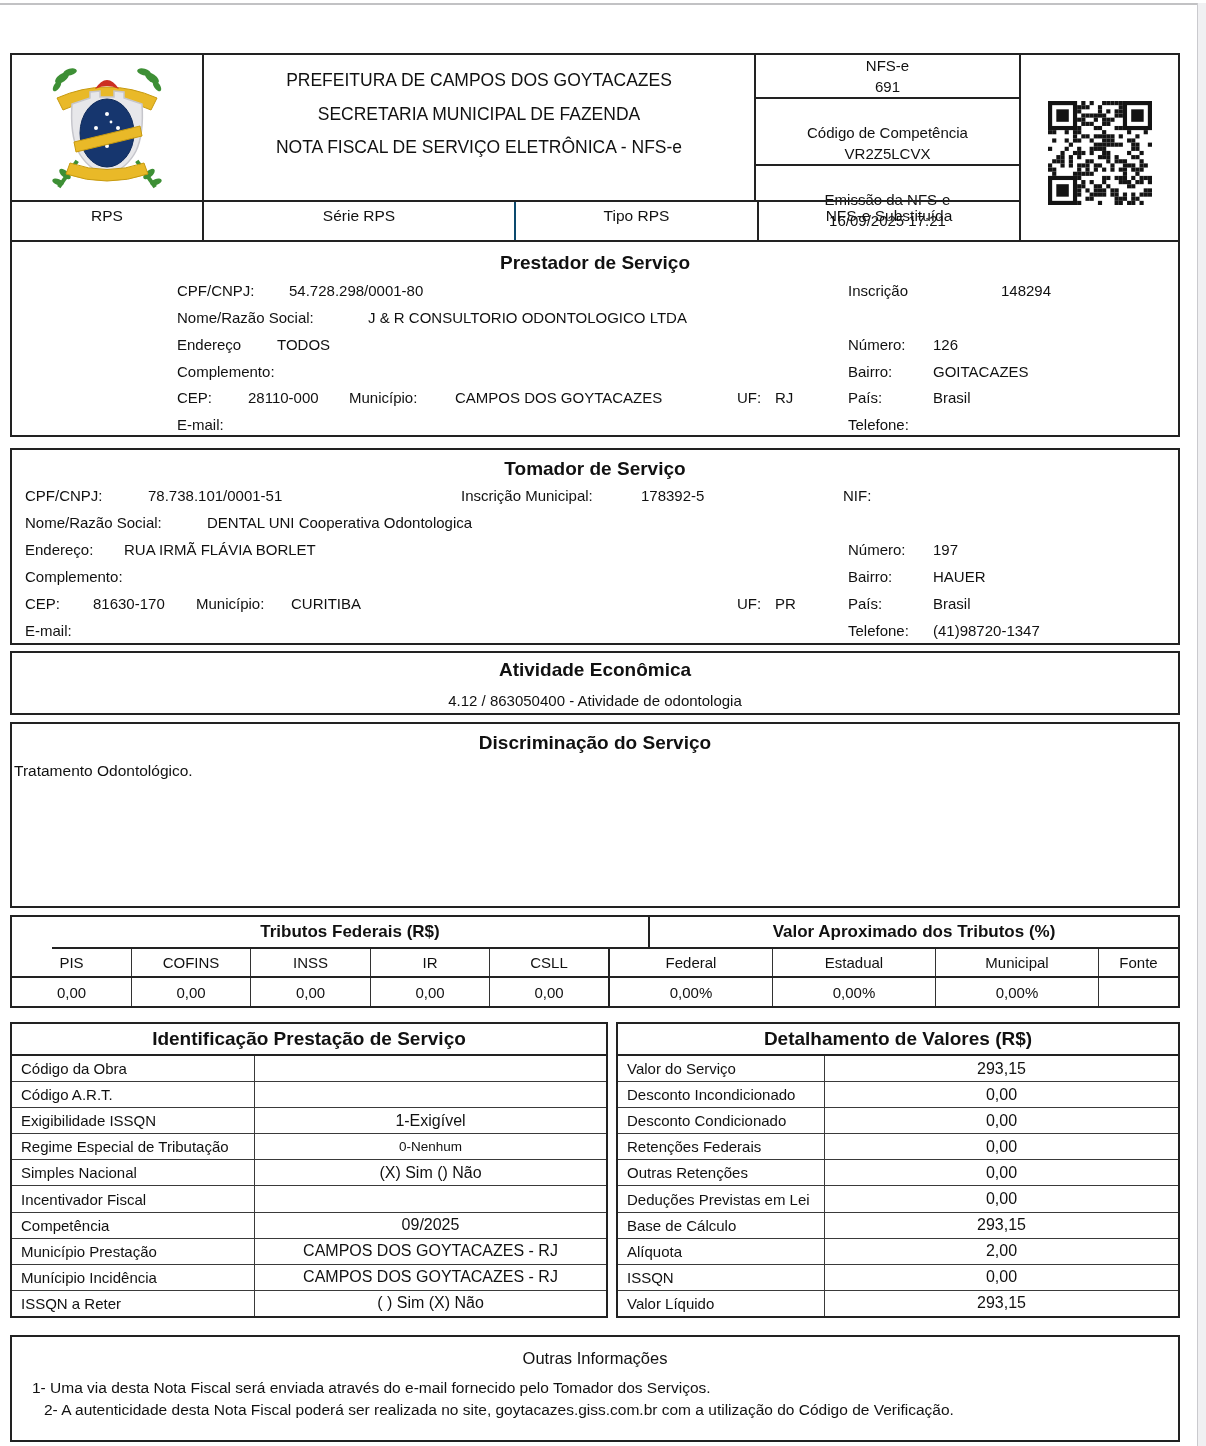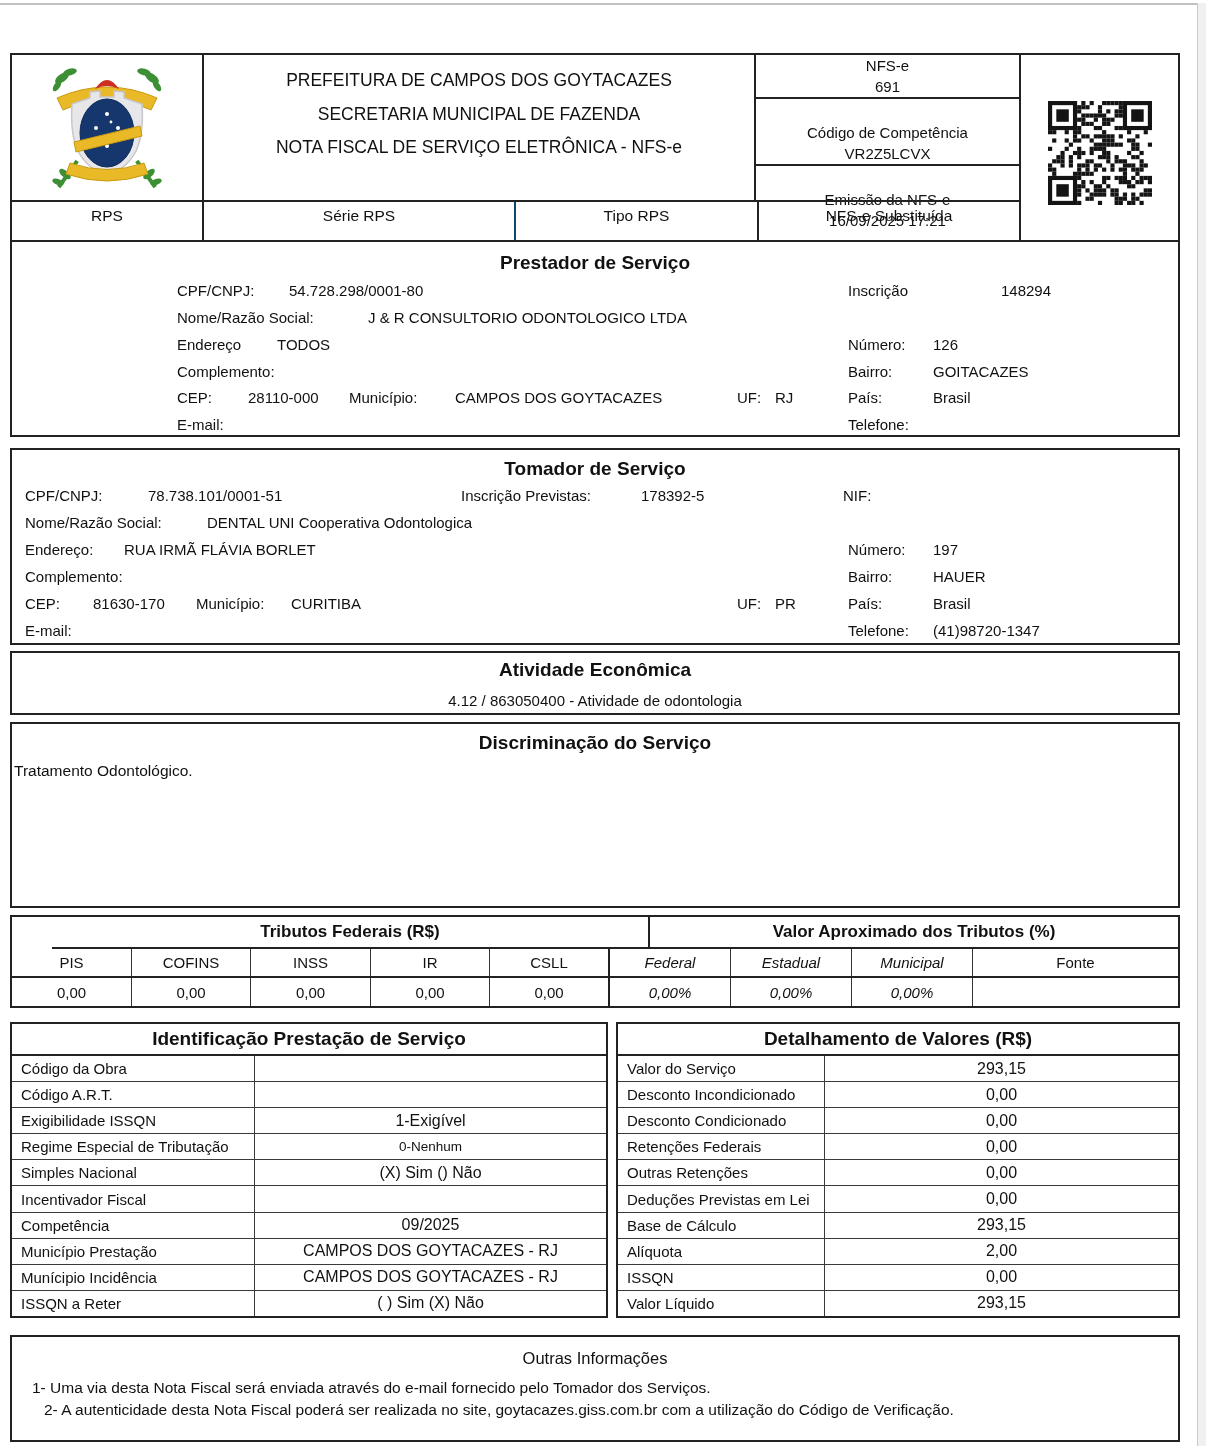--- a/index.html
+++ b/index.html
@@ -42,21 +42,21 @@
   .trib-hdr div{display:flex;align-items:center;justify-content:center;font-weight:bold;font-size:17px;box-sizing:border-box;}
   .trib-h-left{width:598px;border-right:2px solid #222;}
   .trib-h-right{flex:1;}
   .trib-row{display:flex;}
   .trib-cols{height:27px;border-bottom:2px solid #222;}
   .trib-vals{flex:1;}
   .trib-row div{display:flex;align-items:center;justify-content:center;font-size:15px;box-sizing:border-box;border-right:1px solid #333;}
   .trib-row div:last-child{border-right:none;}
   .trib-row .g-end{border-right:2px solid #222;}
   .c5a{width:120px;}.c5b{width:119px;}
-  .c4{width:121px;font-style:italic;}
+  .c4{width:163px;}
 
   
   .kv-table{position:absolute;top:1022px;height:296px;border:2px solid #222;box-sizing:border-box;
             display:flex;flex-direction:column;background:#fff;}
   .kv-hdr{height:30px;border-bottom:2px solid #222;display:flex;align-items:center;justify-content:center;
           font-weight:bold;font-size:19px;white-space:nowrap;}
   .kv-row{flex:1;display:flex;border-top:1px solid #3a3a3a;}
   .kv-row:nth-child(2){border-top:none;}
   .kv-label{box-sizing:border-box;border-right:1px solid #3a3a3a;display:flex;align-items:center;
             padding-left:9px;font-size:15px;white-space:nowrap;}
@@ -393,21 +393,21 @@
   <span class="t" style="left:836px;top:147px;">País:</span>
   <span class="t" style="left:921px;top:147px;">Brasil</span>
   <span class="t" style="left:165px;top:174px;">E-mail:</span>
   <span class="t" style="left:836px;top:174px;">Telefone:</span>
 </div>
 
 <div class="panel" style="top:448px;height:197px;">
   <div class="sec-title" style="top:8px;">Tomador de Serviço</div>
   <span class="t" style="left:13px;top:37px;">CPF/CNPJ:</span>
   <span class="t" style="left:136px;top:37px;">78.738.101/0001-51</span>
-  <span class="t" style="left:449px;top:37px;">Inscrição Previstas:</span>
+  <span class="t" style="left:449px;top:37px;">Inscrição Municipal:</span>
   <span class="t" style="left:629px;top:37px;">178392-5</span>
   <span class="t" style="left:831px;top:37px;">NIF:</span>
   <span class="t" style="left:13px;top:64px;">Nome/Razão Social:</span>
   <span class="t" style="left:195px;top:64px;">DENTAL UNI Cooperativa Odontologica</span>
   <span class="t" style="left:13px;top:91px;">Endereço:</span>
   <span class="t" style="left:112px;top:91px;">RUA IRMÃ FLÁVIA BORLET</span>
   <span class="t" style="left:836px;top:91px;">Número:</span>
   <span class="t" style="left:921px;top:91px;">197</span>
   <span class="t" style="left:13px;top:118px;">Complemento:</span>
   <span class="t" style="left:836px;top:118px;">Bairro:</span>

